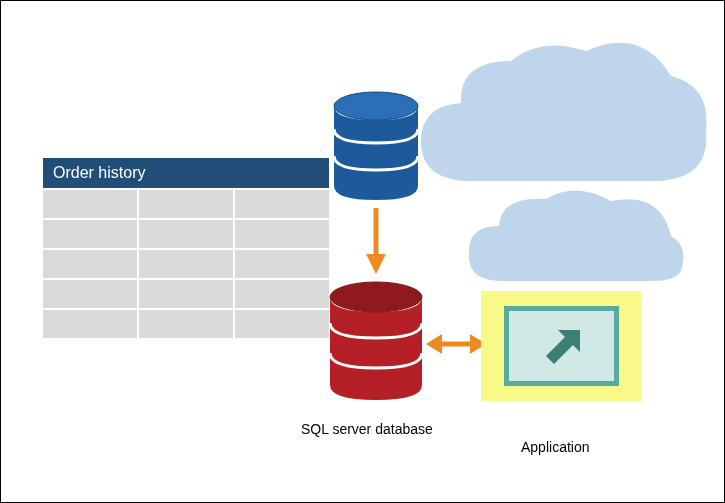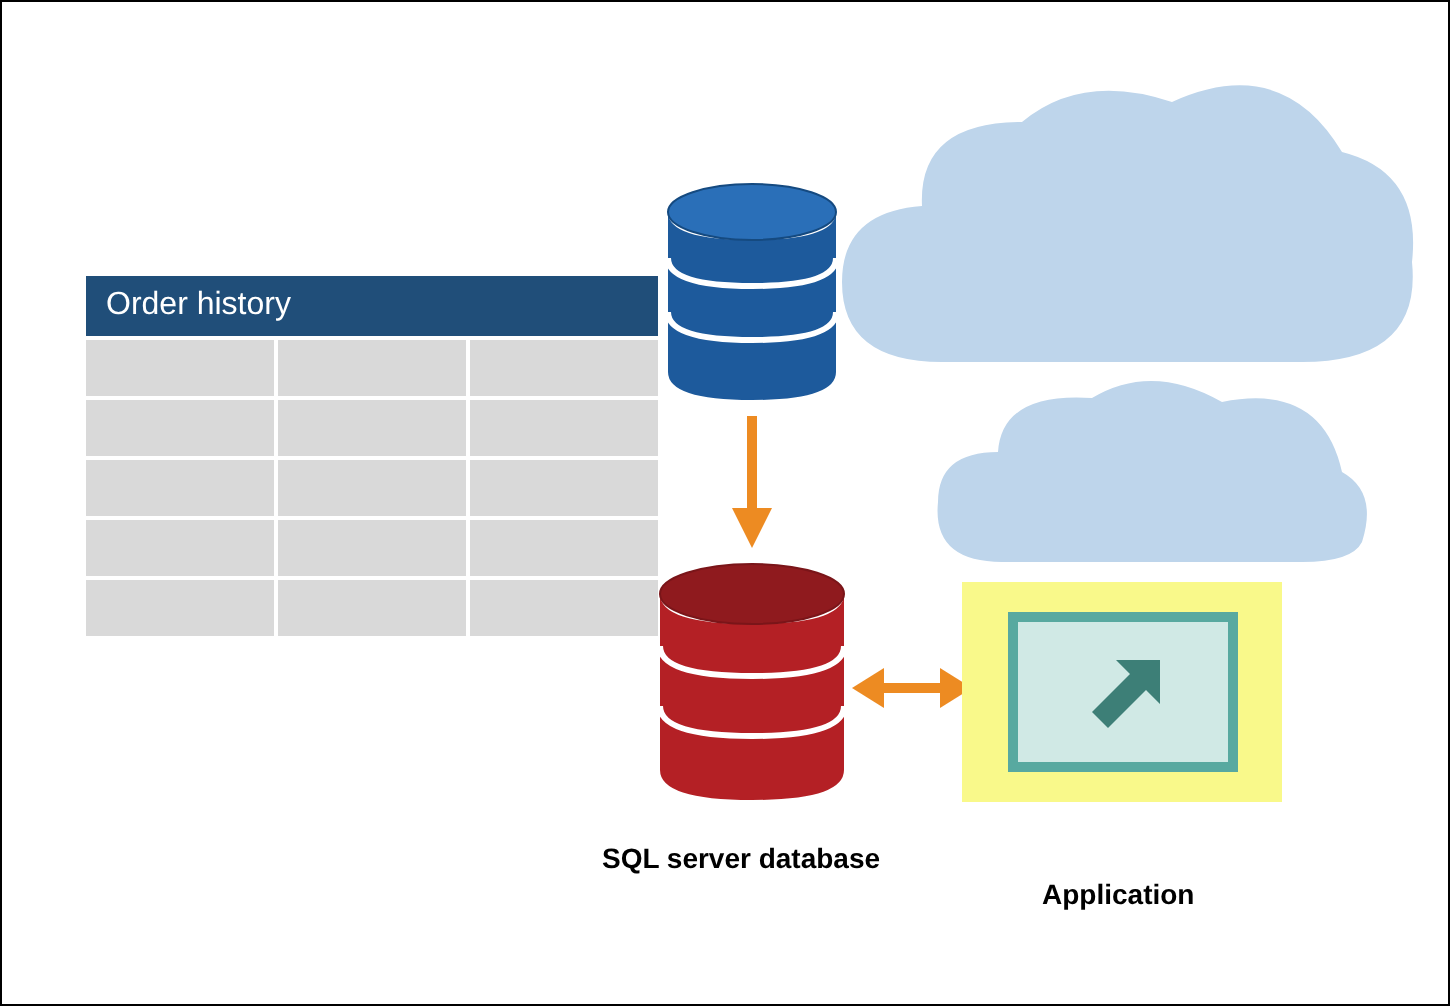--- a/index.html
+++ b/index.html
@@ -38,20 +38,21 @@
     top: 135px;
     width: 290px;
     border: 2px solid #fff;
   }
   .table-header {
     background: #204e79;
     color: #fff;
     font-size: 16px;
     padding: 6px 10px;
     font-weight: 400;
+    margin-top: 20px;
   }
   .table-body {
     display: flex;
     flex-direction: column;
   }
   .table-row {
     display: flex;
     border-top: 2px solid #fff;
     height: 30px;
   }
@@ -96,21 +97,21 @@
 
   
   .arrow {
     position: absolute;
   }
 
   
   .label {
     position: absolute;
     font-size: 14px;
-    font-weight: 700;
+    font-weight: 400;
     color: #000;
     white-space: nowrap;
   }
   .label-sql { left: 300px; top: 420px; }
   .label-app { left: 520px; top: 438px; }
 </style>
 </head>
 <body>
 
 <div class="canvas">

